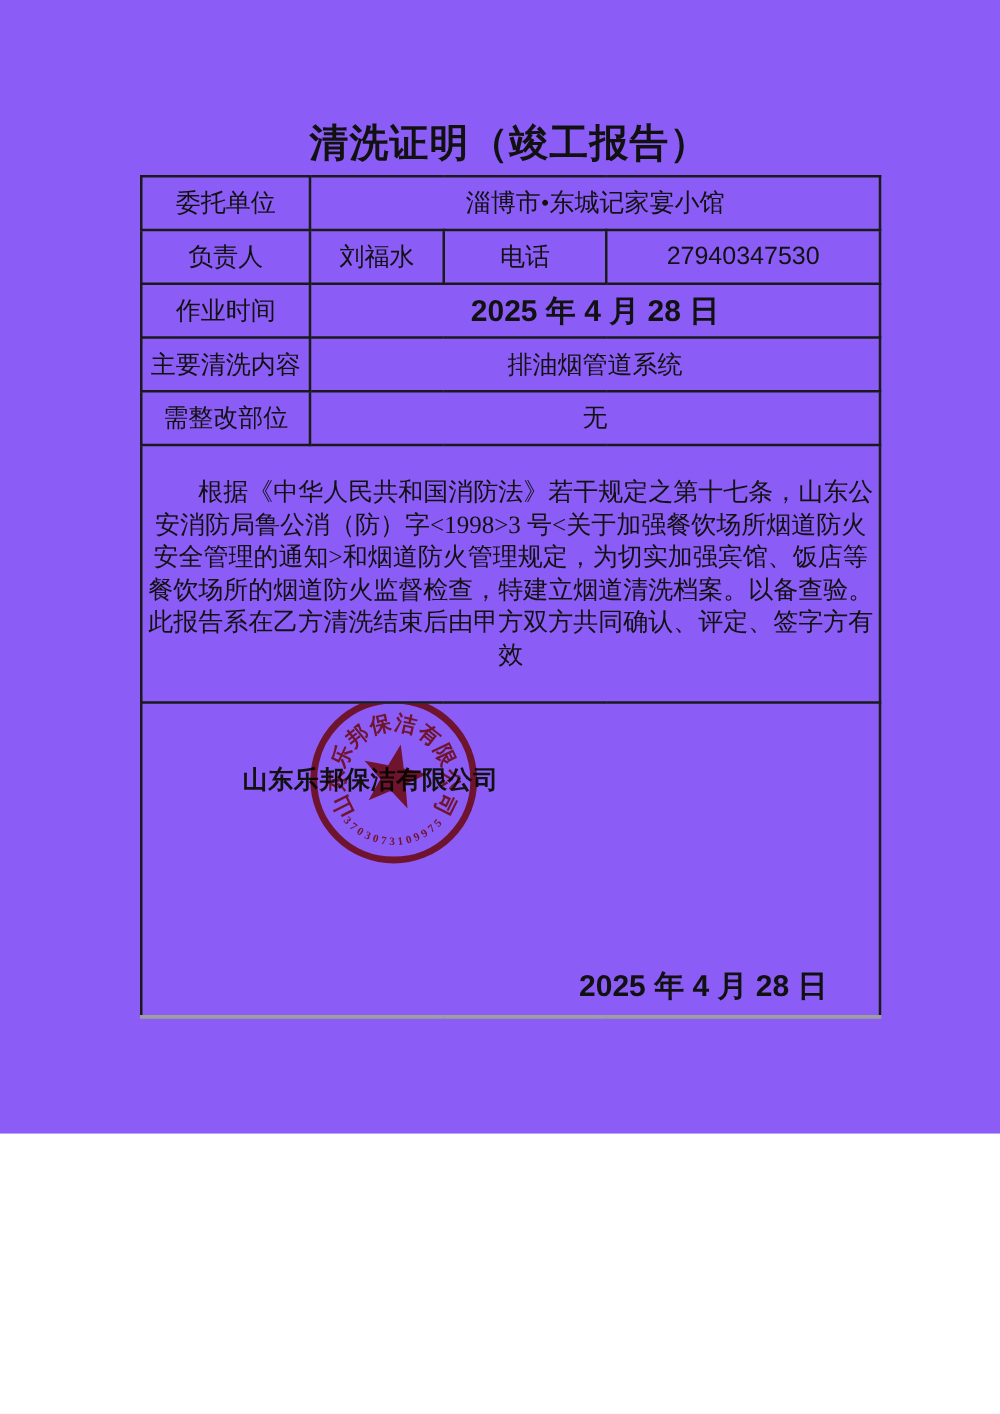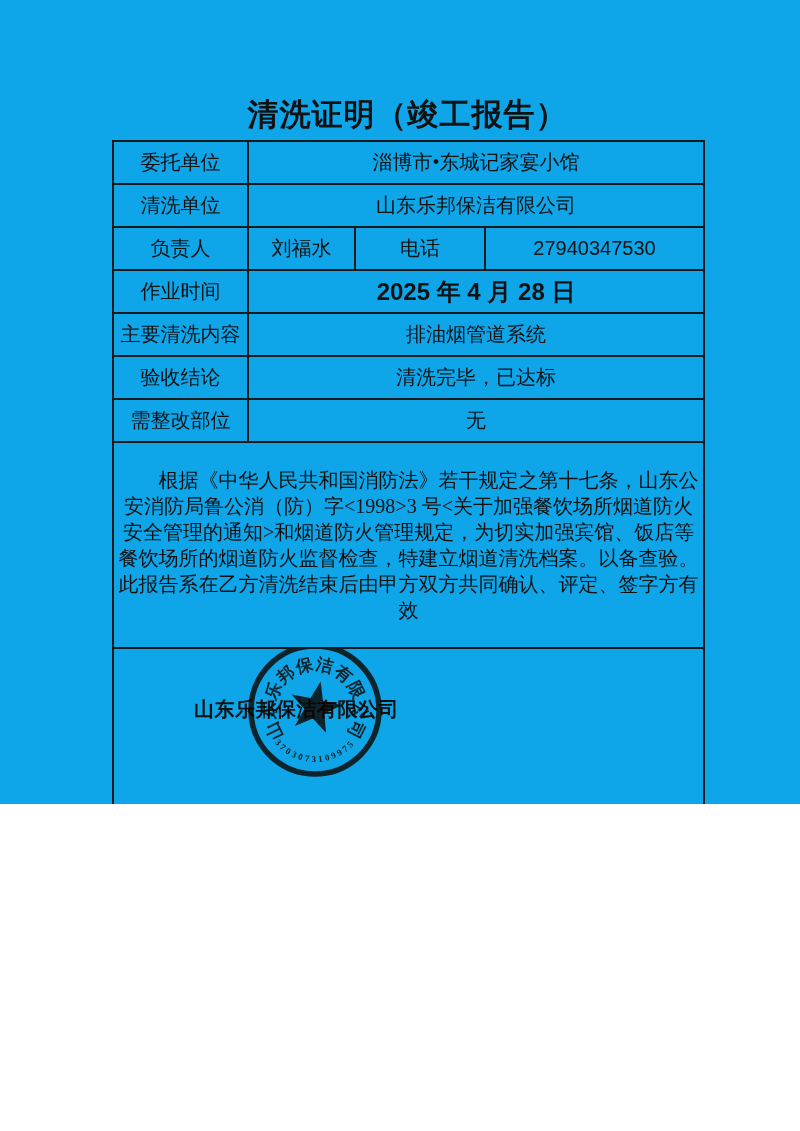--- a/index.html
+++ b/index.html
@@ -1,21 +1,21 @@
 <!DOCTYPE html>
 <html><head>
 <meta charset="utf-8">
 <style>
   * { margin: 0; padding: 0; box-sizing: border-box; }
   html, body { background: #ffffff; }
   .page {
     position: relative;
     width: 800px;
-    height: 804px;
-    background: #0ea5e9;
+    height: 907px;
+    background: #8b5cf6;
     font-family: "Liberation Serif", "DejaVu Serif", serif;
     color: #111111;
     overflow: hidden;
   }
   .doc-title {
     position: absolute;
     left: 112px;
     top: 94px;
     width: 591px;
     text-align: center;
@@ -111,40 +111,32 @@
         <col style="width:107px">
         <col style="width:130px">
         <col style="width:219px">
     </colgroup>
     <tbody>
       <tr class="field-row">
         <td class="label-cell">委托单位</td>
         <td colspan="3">淄博市•东城记家宴小馆</td>
       </tr>
       <tr class="field-row">
-        <td class="label-cell">清洗单位</td>
-        <td colspan="3">山东乐邦保洁有限公司</td>
-      </tr>
-      <tr class="field-row">
         <td class="label-cell">负责人</td>
         <td>刘福水</td>
         <td class="label-cell">电话</td>
         <td><span class="num">27940347530</span></td>
       </tr>
       <tr class="field-row">
         <td class="label-cell">作业时间</td>
         <td colspan="3"><span class="date-text">2025 年 4 月 28 日</span></td>
       </tr>
       <tr class="field-row">
         <td class="label-cell">主要清洗内容</td>
         <td colspan="3">排油烟管道系统</td>
-      </tr>
-      <tr class="field-row">
-        <td class="label-cell">验收结论</td>
-        <td colspan="3">清洗完毕，已达标</td>
       </tr>
       <tr class="field-row">
         <td class="label-cell">需整改部位</td>
         <td colspan="3">无</td>
       </tr>
       <tr>
         <td colspan="4" class="statement-cell">
           <div class="statement-text">根据《中华人民共和国消防法》若干规定之第十七条，山东公安消防局鲁公消（防）字&lt;1998&gt;3 号&lt;关于加强餐饮场所烟道防火安全管理的通知&gt;和烟道防火管理规定，为切实加强宾馆、饭店等餐饮场所的烟道防火监督检查，特建立烟道清洗档案。以备查验。此报告系在乙方清洗结束后由甲方双方共同确认、评定、签字方有效</div>
         </td>
       </tr>

